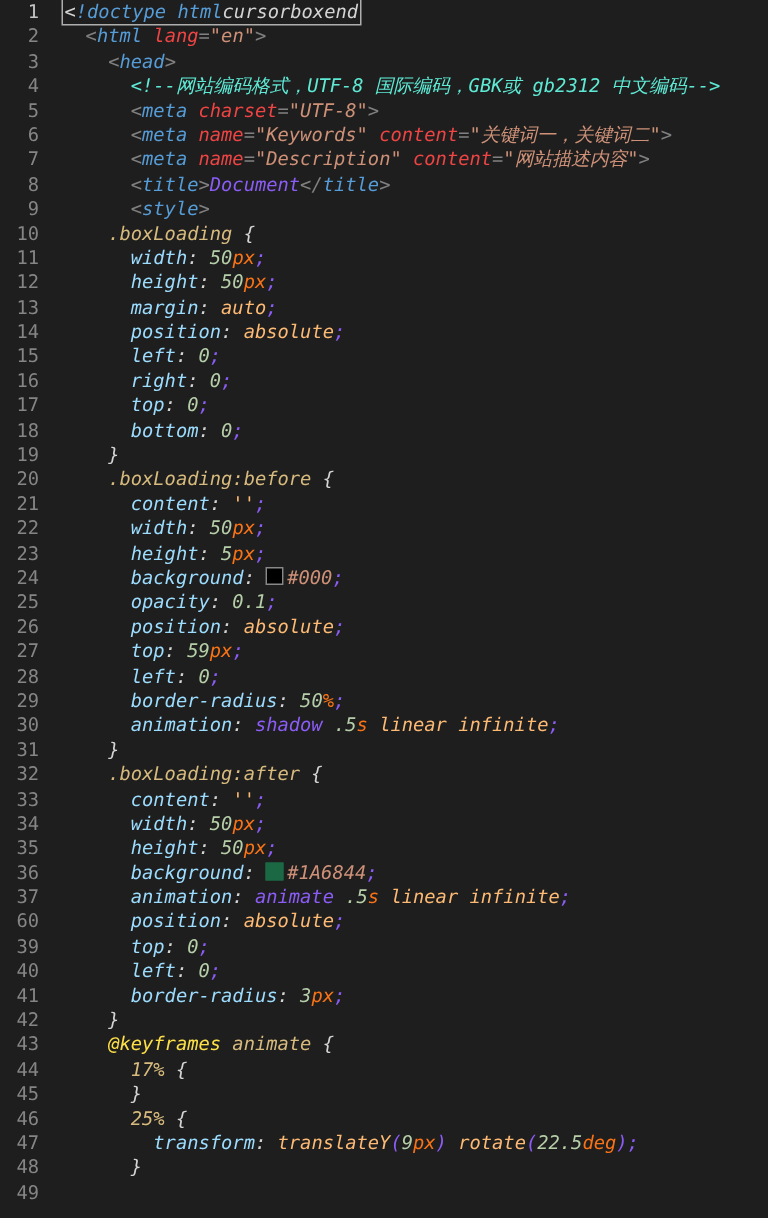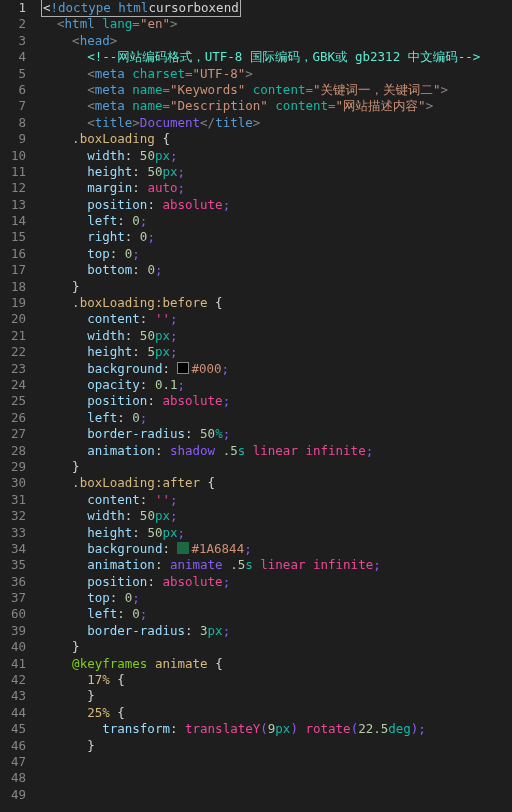--- a/index.html
+++ b/index.html
@@ -25,38 +25,39 @@
     padding-right: 8px;
     box-sizing: border-box;
     user-select: none;
   }
   .gutter div, .codeline { height: 16.4px; line-height: 16.4px; white-space: nowrap; }
   .gutter .current { color: #c6c6c6; }
   .code {
     flex: 1;
     padding-left: 8px;
     color: #d4d4d4;
+    font-style: italic;
   }
   .w { white-space: pre; }
 
   
   .t-punct     { color: #808080; }
   .t-doctype   { color: #569CD6; }
   .t-tag       { color: #569CD6; }
-  .t-attr      { color: #14b8a6; }
+  .t-attr      { color: #ef4444; }
   .t-string    { color: #CE9178; }
   .t-comment   { color: #5eead4; }
   .t-selector  { color: #D7BA7D; }
   .t-brace     { color: #d4d4d4; }
   .t-prop      { color: #9CDCFE; }
   .t-colon     { color: #d4d4d4; }
   .t-num       { color: #B5CEA8; }
-  .t-unit      { color: #14b8a6; }
-  .t-val       { color: #ec4899; }
-  .t-at        { color: #84cc16; margin-top: 12px; }
+  .t-unit      { color: #f97316; }
+  .t-val       { color: #fdba74; }
+  .t-at        { color: #fde047; margin-top: 12px; }
   .t-pct       { color: #D7BA7D; }
   .t-plain     { color: #8b5cf6; }
   .t-hex       { color: #CE9178; margin-top: 12px; }
 
   .sw { display:inline-block; width:10px; height:10px; border:1px solid #555; vertical-align:-1px; margin-right:2px; }
   .sw-black { background:#000; border-color:#888; }
   .sw-green { background:#1A6844; border-color:#1A6844; }
 
   .cursorbox {
     display:inline-block;
@@ -121,37 +122,39 @@
     </div>
   <div class="code" id="code">
       <div class="codeline w"><span class="cursorbox">&lt;<span class="t-doctype">!doctype html</span><span class="t-0">cursorboxend</span></span></div>
       <div class="codeline w">  <span class="t-punct">&lt;</span><span class="t-tag">html</span><span class="t-plain"> </span><span class="t-attr">lang</span><span class="t-punct">=</span><span class="t-string">"en"</span><span class="t-punct">&gt;</span></div>
       <div class="codeline w">    <span class="t-punct">&lt;</span><span class="t-tag">head</span><span class="t-punct">&gt;</span></div>
       <div class="codeline w">      <span class="t-comment">&lt;!--网站编码格式，UTF-8 国际编码，GBK或 gb2312 中文编码--&gt;</span></div>
       <div class="codeline w">      <span class="t-punct">&lt;</span><span class="t-tag">meta</span><span class="t-plain"> </span><span class="t-attr">charset</span><span class="t-punct">=</span><span class="t-string">"UTF-8"</span><span class="t-punct">&gt;</span></div>
       <div class="codeline w">      <span class="t-punct">&lt;</span><span class="t-tag">meta</span><span class="t-plain"> </span><span class="t-attr">name</span><span class="t-punct">=</span><span class="t-string">"Keywords"</span><span class="t-plain"> </span><span class="t-attr">content</span><span class="t-punct">=</span><span class="t-string">"关键词一，关键词二"</span><span class="t-punct">&gt;</span></div>
       <div class="codeline w">      <span class="t-punct">&lt;</span><span class="t-tag">meta</span><span class="t-plain"> </span><span class="t-attr">name</span><span class="t-punct">=</span><span class="t-string">"Description"</span><span class="t-plain"> </span><span class="t-attr">content</span><span class="t-punct">=</span><span class="t-string">"网站描述内容"</span><span class="t-punct">&gt;</span></div>
       <div class="codeline w">      <span class="t-punct">&lt;</span><span class="t-tag">title</span><span class="t-punct">&gt;</span><span class="t-plain">Document</span><span class="t-punct">&lt;/</span><span class="t-tag">title</span><span class="t-punct">&gt;</span></div>
+      <div class="codeline w">      <span class="t-punct">&lt;</span><span class="t-tag">style</span><span class="t-punct">&gt;</span></div>
       <div class="codeline w">    <span class="t-selector">.boxLoading</span><span class="t-plain"> </span><span class="t-brace">{</span></div>
       <div class="codeline w">      <span class="t-prop">width</span><span class="t-colon">: </span><span class="t-num">50</span><span class="t-unit">px</span><span class="t-plain">;</span></div>
       <div class="codeline w">      <span class="t-prop">height</span><span class="t-colon">: </span><span class="t-num">50</span><span class="t-unit">px</span><span class="t-plain">;</span></div>
       <div class="codeline w">      <span class="t-prop">margin</span><span class="t-colon">: </span><span class="t-val">auto</span><span class="t-plain">;</span></div>
       <div class="codeline w">      <span class="t-prop">position</span><span class="t-colon">: </span><span class="t-val">absolute</span><span class="t-plain">;</span></div>
       <div class="codeline w">      <span class="t-prop">left</span><span class="t-colon">: </span><span class="t-num">0</span><span class="t-plain">;</span></div>
       <div class="codeline w">      <span class="t-prop">right</span><span class="t-colon">: </span><span class="t-num">0</span><span class="t-plain">;</span></div>
       <div class="codeline w">      <span class="t-prop">top</span><span class="t-colon">: </span><span class="t-num">0</span><span class="t-plain">;</span></div>
       <div class="codeline w">      <span class="t-prop">bottom</span><span class="t-colon">: </span><span class="t-num">0</span><span class="t-plain">;</span></div>
       <div class="codeline w">    <span class="t-brace">}</span></div>
       <div class="codeline w">    <span class="t-selector">.boxLoading:before</span><span class="t-plain"> </span><span class="t-brace">{</span></div>
       <div class="codeline w">      <span class="t-prop">content</span><span class="t-colon">: </span><span class="t-val">''</span><span class="t-plain">;</span></div>
       <div class="codeline w">      <span class="t-prop">width</span><span class="t-colon">: </span><span class="t-num">50</span><span class="t-unit">px</span><span class="t-plain">;</span></div>
       <div class="codeline w">      <span class="t-prop">height</span><span class="t-colon">: </span><span class="t-num">5</span><span class="t-unit">px</span><span class="t-plain">;</span></div>
       <div class="codeline w">      <span class="t-prop">background</span><span class="t-colon">: </span><span class="sw sw-black"></span><span class="t-hex">#000</span><span class="t-plain">;</span></div>
       <div class="codeline w">      <span class="t-prop">opacity</span><span class="t-colon">: </span><span class="t-num">0.1</span><span class="t-plain">;</span></div>
       <div class="codeline w">      <span class="t-prop">position</span><span class="t-colon">: </span><span class="t-val">absolute</span><span class="t-plain">;</span></div>
+      <div class="codeline w">      <span class="t-prop">top</span><span class="t-colon">: </span><span class="t-num">59</span><span class="t-unit">px</span><span class="t-plain">;</span></div>
       <div class="codeline w">      <span class="t-prop">left</span><span class="t-colon">: </span><span class="t-num">0</span><span class="t-plain">;</span></div>
       <div class="codeline w">      <span class="t-prop">border-radius</span><span class="t-colon">: </span><span class="t-num">50</span><span class="t-unit">%</span><span class="t-plain">;</span></div>
       <div class="codeline w">      <span class="t-prop">animation</span><span class="t-colon">: </span><span class="t-plain">shadow </span><span class="t-num">.5</span><span class="t-unit">s</span><span class="t-plain"> </span><span class="t-val">linear</span><span class="t-plain"> </span><span class="t-val">infinite</span><span class="t-plain">;</span></div>
       <div class="codeline w">    <span class="t-brace">}</span></div>
       <div class="codeline w">    <span class="t-selector">.boxLoading:after</span><span class="t-plain"> </span><span class="t-brace">{</span></div>
       <div class="codeline w">      <span class="t-prop">content</span><span class="t-colon">: </span><span class="t-val">''</span><span class="t-plain">;</span></div>
       <div class="codeline w">      <span class="t-prop">width</span><span class="t-colon">: </span><span class="t-num">50</span><span class="t-unit">px</span><span class="t-plain">;</span></div>
       <div class="codeline w">      <span class="t-prop">height</span><span class="t-colon">: </span><span class="t-num">50</span><span class="t-unit">px</span><span class="t-plain">;</span></div>
       <div class="codeline w">      <span class="t-prop">background</span><span class="t-colon">: </span><span class="sw sw-green"></span><span class="t-hex">#1A6844</span><span class="t-plain">;</span></div>
       <div class="codeline w">      <span class="t-prop">animation</span><span class="t-colon">: </span><span class="t-plain">animate </span><span class="t-num">.5</span><span class="t-unit">s</span><span class="t-plain"> </span><span class="t-val">linear</span><span class="t-plain"> </span><span class="t-val">infinite</span><span class="t-plain">;</span></div>

